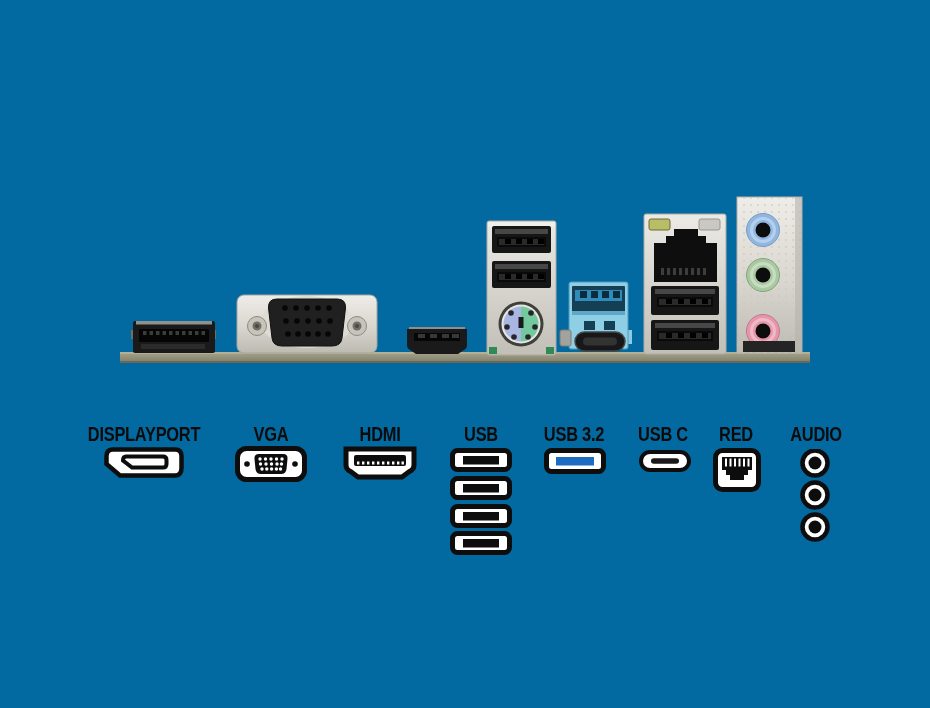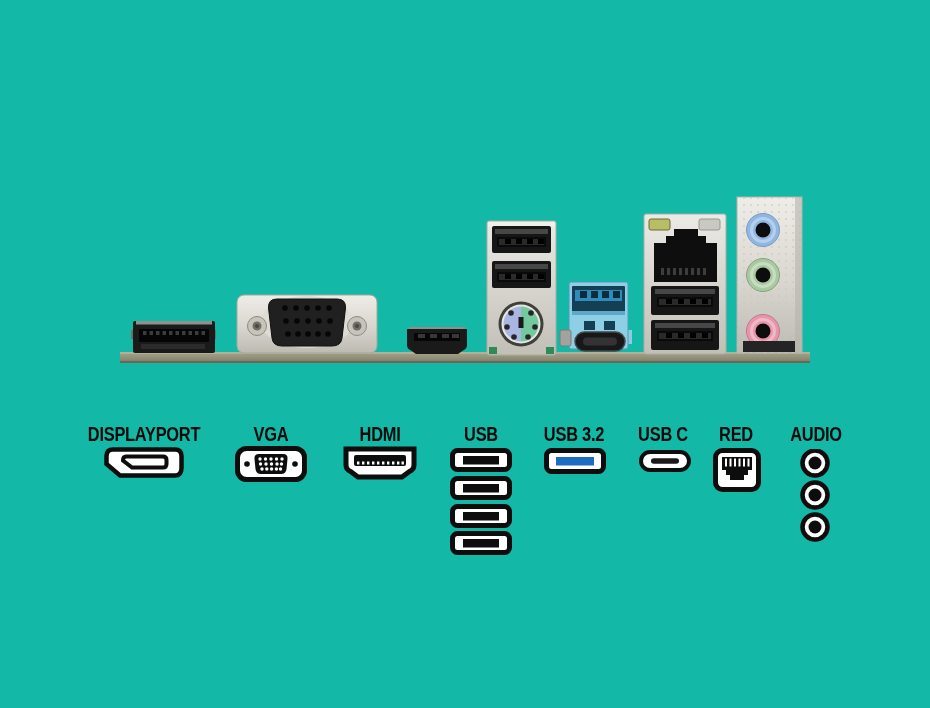--- a/index.html
+++ b/index.html
@@ -1,16 +1,16 @@
 <!DOCTYPE html>
 <html><head>
 <meta charset="utf-8">
 <style>
   html,body{margin:0;padding:0;background:#ffffff;}
-  .stage{position:relative;width:930px;height:708px;background:#14b8a6;overflow:hidden;
+  .stage{position:relative;width:930px;height:708px;background:#0369a1;overflow:hidden;
          font-family:"Liberation Sans",sans-serif;}
   .photo-svg{position:absolute;left:0;top:0;}
   .legend-label{position:absolute;top:423px;width:170px;height:20px;text-align:center;
     font-family:"Liberation Sans",sans-serif;font-weight:800;font-size:20px;color:#0b0b0b;
     letter-spacing:-0.3px;transform:scaleX(0.82);white-space:nowrap;}
   .legend-icon{position:absolute;}
 </style>
 </head>
 <body>
 

